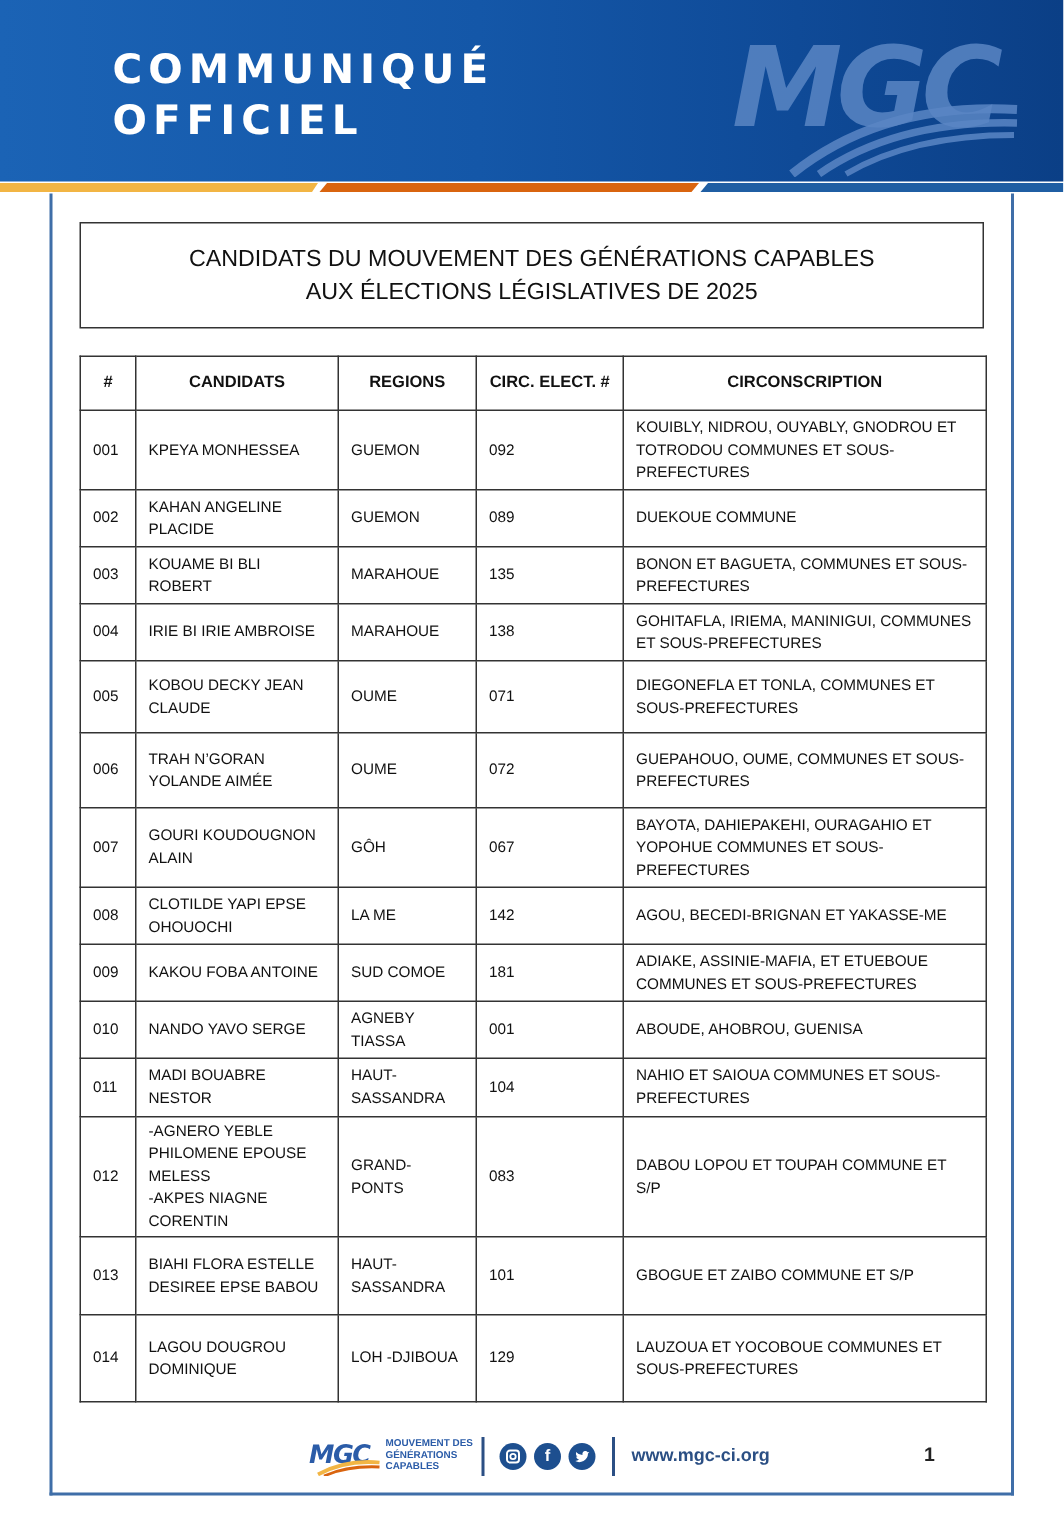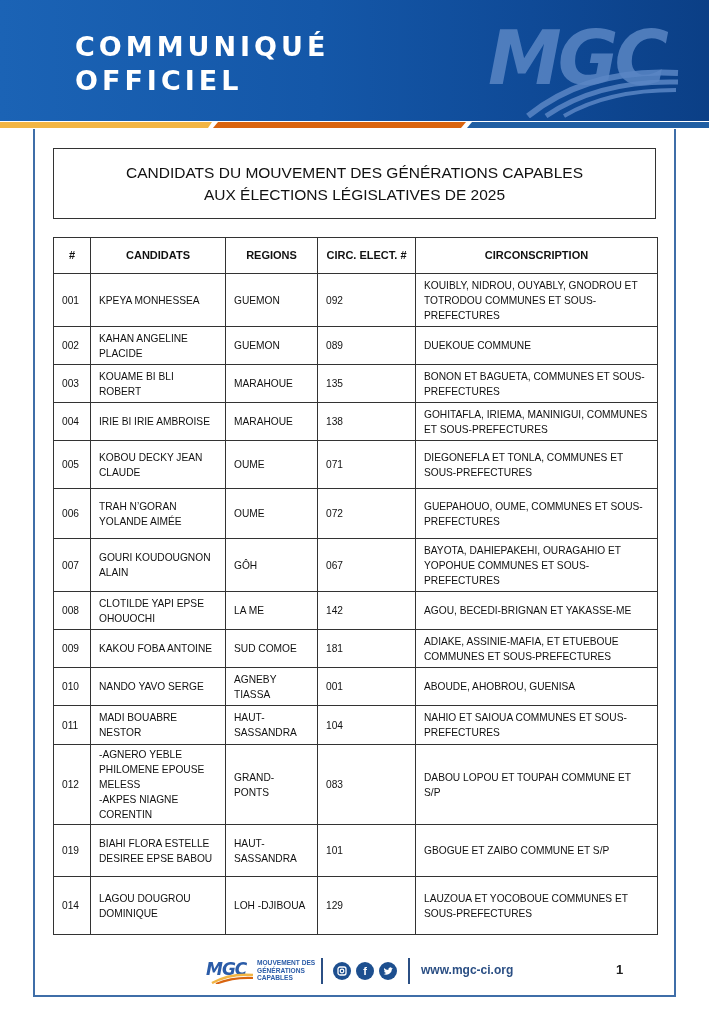--- a/index.html
+++ b/index.html
@@ -200,21 +200,21 @@
       <td class="num">012</td>
       <td>
         <span class="name-line">-AGNERO YEBLE PHILOMENE EPOUSE MELESS</span>
         <span class="name-line">-AKPES NIAGNE CORENTIN</span>
       </td>
       <td>GRAND-PONTS</td>
       <td class="circ">083</td>
       <td>DABOU LOPOU ET TOUPAH COMMUNE ET S/P</td>
     </tr>
     <tr style="height:52px">
-      <td class="num">019</td>
+      <td class="num">013</td>
       <td>BIAHI FLORA ESTELLE DESIREE EPSE BABOU</td>
       <td>HAUT-SASSANDRA</td>
       <td class="circ">101</td>
       <td>GBOGUE ET ZAIBO COMMUNE ET S/P</td>
     </tr>
     <tr style="height:58px">
       <td class="num">014</td>
       <td>LAGOU DOUGROU DOMINIQUE</td>
       <td>LOH -DJIBOUA</td>
       <td class="circ">129</td>

